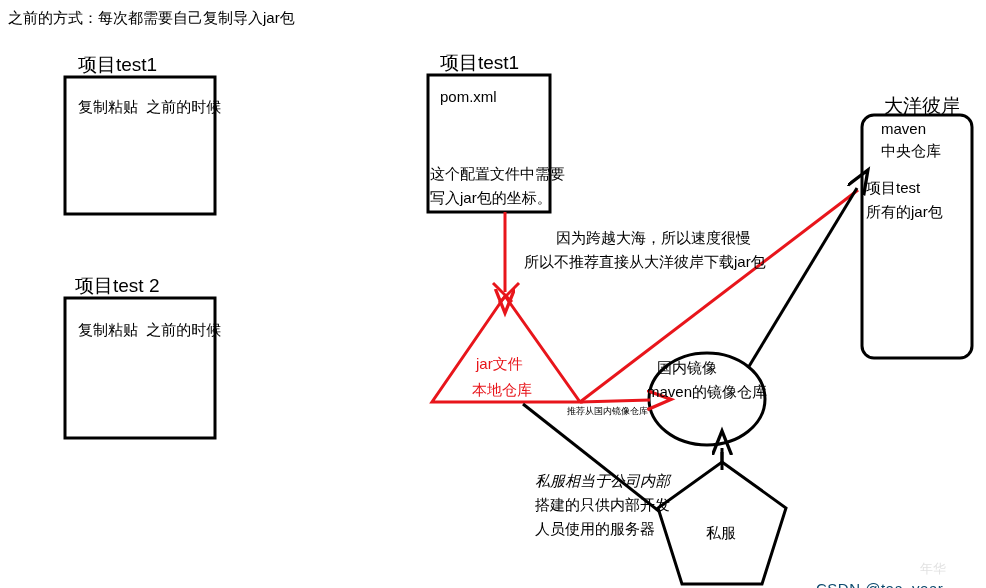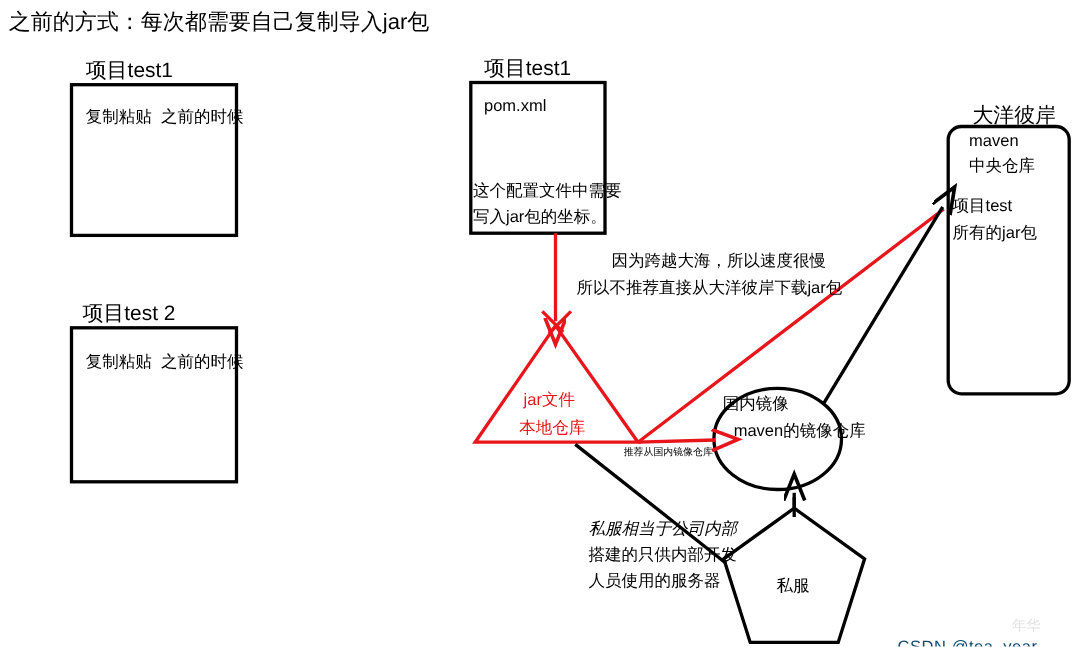--- a/index.html
+++ b/index.html
@@ -24,21 +24,21 @@
     width: 986px;
     height: 588px;
   }
   .lbl {
     position: absolute;
     color: #000000;
     white-space: pre;
     line-height: 1.0;
   }
   .heading {
-    font-size: 20px;
+    font-size: 15px;
   }
   .boxtitle {
     font-size: 19px;
   }
   .boxtext {
     font-size: 15px;
   }
   .note {
     font-size: 15px;
   }
@@ -124,21 +124,21 @@
   <div class="lbl boxtext" style="left:430px; top:166px;">这个配置文件中需要</div>
   <div class="lbl boxtext" style="left:430px; top:190px;">写入jar包的坐标。</div>
 
   <div class="lbl boxtitle" style="left:884px; top:96px;text-align:center;">大洋彼岸</div>
   <div class="lbl boxtext" style="left:881px; top:121px;">maven</div>
   <div class="lbl boxtext" style="left:881px; top:143px;">中央仓库</div>
   <div class="lbl boxtext" style="left:866px; top:180px;">项目test</div>
   <div class="lbl boxtext" style="left:866px; top:204px;">所有的jar包</div>
 
   <div class="lbl boxtext" style="left:657px; top:360px;">国内镜像</div>
-  <div class="lbl boxtext" style="left:667px; top:384px;">maven的镜像仓库</div>
+  <div class="lbl boxtext" style="left:647px; top:384px;">maven的镜像仓库</div>
 
   <div class="lbl boxtext red" style="left:476px; top:356px;">jar文件</div>
   <div class="lbl boxtext red" style="left:472px; top:382px;">本地仓库</div>
 
   <div class="lbl boxtext" style="left:706px; top:525px;">私服</div>
 
   <div class="lbl note" style="left:556px; top:230px;">因为跨越大海，所以速度很慢</div>
   <div class="lbl note" style="left:524px; top:254px;">所以不推荐直接从大洋彼岸下载jar包</div>
 
   <div class="lbl tiny" style="left:567px; top:407px;">推荐从国内镜像仓库</div>

